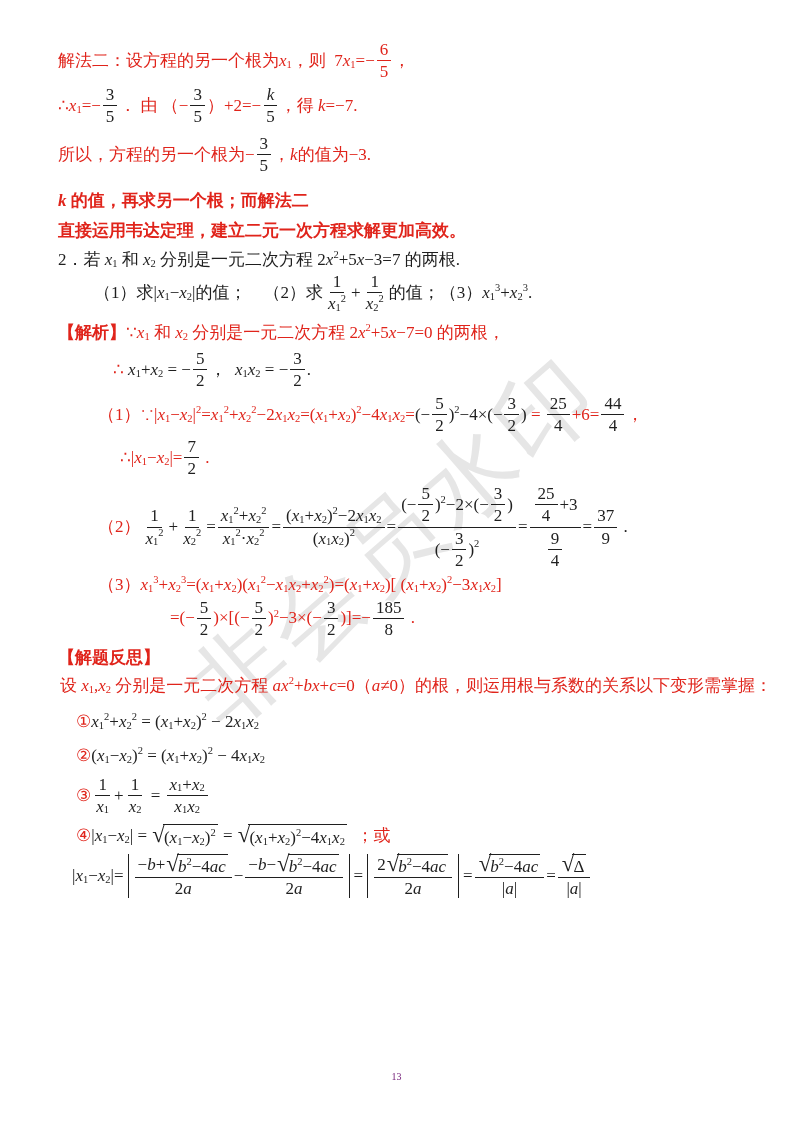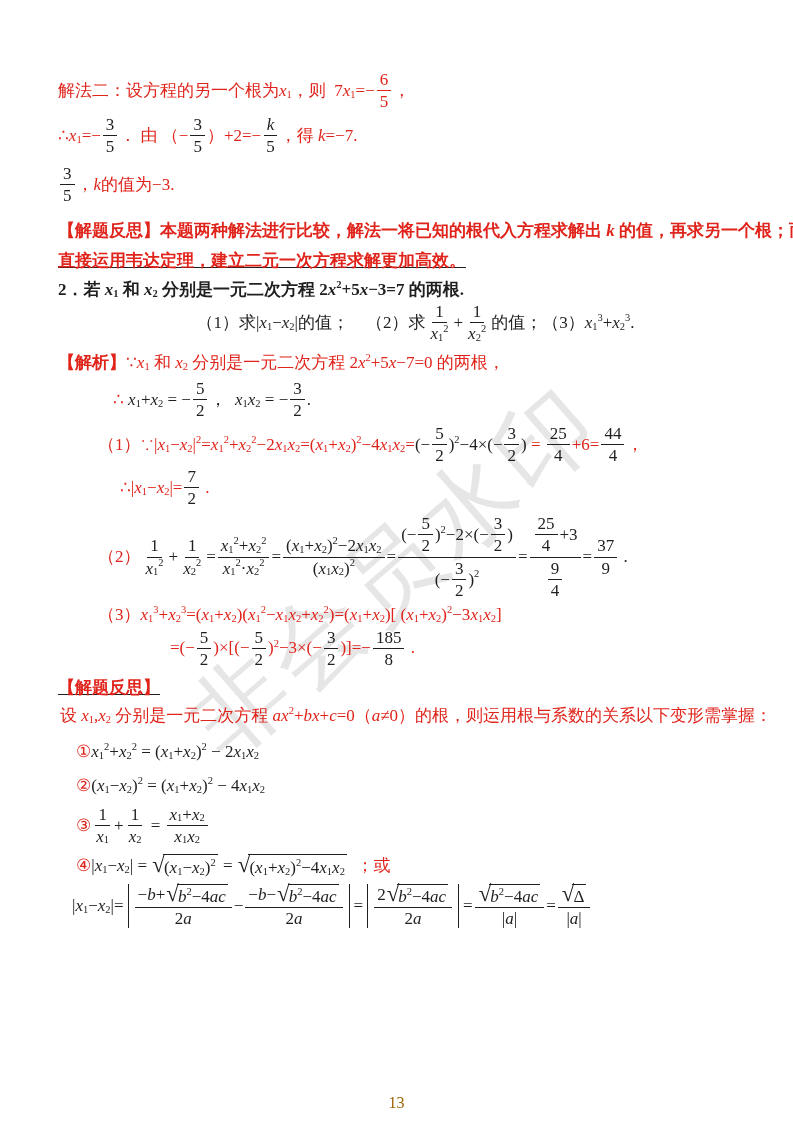--- a/index.html
+++ b/index.html
@@ -8,71 +8,72 @@
     font-family:"Liberation Serif","DejaVu Serif",serif; color:#1f1f1f;
   }
   .page { position:relative; width:793px; height:1122px; background:#fff; }
   .watermark {
     position:absolute; left:45px; top:478px; width:700px; text-align:center;
     font-size:95px; letter-spacing:6px; color:#e6e6e6; z-index:0;
     transform:rotate(-41deg); transform-origin:center;
     font-family:"DejaVu Sans","Liberation Sans",sans-serif;
     white-space:nowrap; user-select:none; pointer-events:none;
   }
-  .content { position:relative; z-index:1; padding:40px 56px 0 58px;margin-top:30px; }
+  .content { position:relative; z-index:1; padding:40px 56px 0 58px; }
   .ln { display:flex; align-items:center; font-size:17px; line-height:1.25; min-height:22px; }
   .seg { display:inline-flex; align-items:center; white-space:pre; }
   .red { color:#e0241b; }
   .blk { color:#1f1f1f; }
   .bold { font-weight:bold; }
   .tx { white-space:pre; }
   .var { font-style:italic; font-family:"Liberation Serif","DejaVu Serif",serif; }
   .sb { font-size:10.5px; transform:translateY(4px); white-space:pre; }
   .sp { font-size:10.5px; transform:translateY(-5px); white-space:pre; }
   .frac { display:inline-flex; flex-direction:column; align-items:center; margin:0 2px; line-height:1.12; }
   .frac .fn { border-bottom:1.2px solid currentColor; padding:0 3px 1px; display:inline-flex; align-items:center; justify-content:center; white-space:pre; }
   .frac .fd { padding:1px 3px 0; display:inline-flex; align-items:center; justify-content:center; white-space:pre; }
   .sqrt { display:inline-flex; align-items:center; margin:0 1px; }
   .sqrt .rg { font-size:1.35em; line-height:0.8; margin-right:-2px; transform:translateY(-1px); }
   .sqrt .rc { border-top:1.3px solid currentColor; display:inline-flex; align-items:center; padding:2px 2px 0 1px; white-space:pre; }
   .bar { align-self:stretch; width:0; border-left:1.3px solid currentColor; margin:0 4px; }
-  .footer { position:absolute; bottom:40px; left:0; right:0; text-align:center; font-size:16px; color:#a16207; z-index:1; }
+  .footer { position:absolute; bottom:40px; left:0; right:0; text-align:center; font-size:10px; color:#701a75; z-index:1; }
 </style>
 </head>
 <body>
 
 <div class="page">
   <div class="watermark">非会员水印</div>
   <div class="content" id="content">
       <div class="ln" style="margin-top: 0px; margin-left: 0px;">
         <span class="seg red"><span class="tx">解法二：设方程的另一个根为</span><span class="tx var">x</span><span class="sb">1</span><span class="tx">，则  7</span><span class="tx var">x</span><span class="sb">1</span><span class="tx">=−</span><span class="frac"><span class="fn"><span class="tx">6</span></span><span class="fd"><span class="tx">5</span></span></span><span class="tx">，</span></span>
       </div>
       <div class="ln" style="margin-top: 4px; margin-left: 0px;">
         <span class="seg red"><span class="tx">∴</span><span class="tx var">x</span><span class="sb">1</span><span class="tx">=−</span></span>
         <span class="seg blk"><span class="frac"><span class="fn"><span class="tx">3</span></span><span class="fd"><span class="tx">5</span></span></span></span>
         <span class="seg red"><span class="tx">． 由 （−</span></span>
         <span class="seg blk"><span class="frac"><span class="fn"><span class="tx">3</span></span><span class="fd"><span class="tx">5</span></span></span></span>
         <span class="seg red"><span class="tx">）+2=−</span></span>
         <span class="seg blk"><span class="frac"><span class="fn"><span class="tx var">k</span></span><span class="fd"><span class="tx">5</span></span></span></span>
         <span class="seg red"><span class="tx">，得 </span><span class="tx var">k</span><span class="tx">=−7.</span></span>
       </div>
       <div class="ln" style="margin-top: 8px; margin-left: 0px;">
+        <span class="seg red"><span class="tx">所以，方程的另一个根为−</span></span>
         <span class="seg blk"><span class="frac"><span class="fn"><span class="tx">3</span></span><span class="fd"><span class="tx">5</span></span></span></span>
         <span class="seg red"><span class="tx">，</span><span class="tx var">k</span><span class="tx">的值为−3.</span></span>
       </div>
       <div class="ln" style="margin-top: 14px; margin-left: 0px;">
-        <span class="seg red bold"><span class="tx">【解题反思】本题两种解法进行比较，解法一将已知的根代入方程求解出 </span><span class="tx var">k</span><span class="tx"> 的值，再求另一个根；而解法二</span></span>
+        <span class="seg red bold"><span class="tx var">k</span><span class="tx"> 的值，再求另一个根；而解法二</span></span>
       </div>
-      <div class="ln" style="margin-top: 8px; margin-left: 0px; text-decoration: underline;">
+      <div class="ln" style="margin-top: 8px; margin-left: 0px;">
         <span class="seg red bold"><span class="tx">直接运用韦达定理，建立二元一次方程求解更加高效。</span></span>
       </div>
-      <div class="ln" style="margin-top: 7px; margin-left: 0px; font-weight: bold;">
+      <div class="ln" style="margin-top: 7px; margin-left: 0px;">
         <span class="seg blk"><span class="tx">2．若 </span><span class="tx var">x</span><span class="sb">1</span><span class="tx"> 和 </span><span class="tx var">x</span><span class="sb">2</span><span class="tx"> 分别是一元二次方程 2</span><span class="tx var">x</span><span class="sp">2</span><span class="tx">+5</span><span class="tx var">x</span><span class="tx">−3=7 的两根.</span></span>
       </div>
-      <div class="ln" style="margin-top: 2px; margin-left: 36px; justify-content: center;">
+      <div class="ln" style="margin-top: 2px; margin-left: 36px;">
         <span class="seg blk"><span class="tx">（1）求|</span><span class="tx var">x</span><span class="sb">1</span><span class="tx">−</span><span class="tx var">x</span><span class="sb">2</span><span class="tx">|的值；    （2）求</span><span class="frac"><span class="fn"><span class="tx">1</span></span><span class="fd"><span class="tx var">x</span><span class="sb">1</span><span class="sp">2</span></span></span><span class="tx">+</span><span class="frac"><span class="fn"><span class="tx">1</span></span><span class="fd"><span class="tx var">x</span><span class="sb">2</span><span class="sp">2</span></span></span><span class="tx">的值；（3）</span><span class="tx var">x</span><span class="sb">1</span><span class="sp">3</span><span class="tx">+</span><span class="tx var">x</span><span class="sb">2</span><span class="sp">3</span><span class="tx">.</span></span>
       </div>
       <div class="ln" style="margin-top: 8px; margin-left: 0px;">
         <span class="seg red bold"><span class="tx">【解析】</span></span>
         <span class="seg red"><span class="tx">∵</span><span class="tx var">x</span><span class="sb">1</span><span class="tx"> 和 </span><span class="tx var">x</span><span class="sb">2</span><span class="tx"> 分别是一元二次方程 2</span><span class="tx var">x</span><span class="sp">2</span><span class="tx">+5</span><span class="tx var">x</span><span class="tx">−7=0 的两根，</span></span>
       </div>
       <div class="ln" style="margin-top: 6px; margin-left: 55px;">
         <span class="seg red"><span class="tx">∴ </span></span>
         <span class="seg blk"><span class="tx var">x</span><span class="sb">1</span><span class="tx">+</span><span class="tx var">x</span><span class="sb">2</span><span class="tx"> = −</span><span class="frac"><span class="fn"><span class="tx">5</span></span><span class="fd"><span class="tx">2</span></span></span><span class="tx">，  </span><span class="tx var">x</span><span class="sb">1</span><span class="tx var">x</span><span class="sb">2</span><span class="tx"> = −</span><span class="frac"><span class="fn"><span class="tx">3</span></span><span class="fd"><span class="tx">2</span></span></span><span class="tx">.</span></span>
       </div>
@@ -101,21 +102,21 @@
         <span class="seg red"><span class="tx">=(−</span></span>
         <span class="seg blk"><span class="frac"><span class="fn"><span class="tx">5</span></span><span class="fd"><span class="tx">2</span></span></span></span>
         <span class="seg red"><span class="tx">)×[(−</span></span>
         <span class="seg blk"><span class="frac"><span class="fn"><span class="tx">5</span></span><span class="fd"><span class="tx">2</span></span></span></span>
         <span class="seg red"><span class="tx">)</span><span class="sp">2</span><span class="tx">−3×(−</span></span>
         <span class="seg blk"><span class="frac"><span class="fn"><span class="tx">3</span></span><span class="fd"><span class="tx">2</span></span></span></span>
         <span class="seg red"><span class="tx">)]=−</span></span>
         <span class="seg blk"><span class="frac"><span class="fn"><span class="tx">185</span></span><span class="fd"><span class="tx">8</span></span></span></span>
         <span class="seg red"><span class="tx"> .</span></span>
       </div>
-      <div class="ln" style="margin-top: 8px; margin-left: 0px; text-decoration: underline;">
+      <div class="ln" style="margin-top: 8px; margin-left: 0px;">
         <span class="seg red bold"><span class="tx">【解题反思】</span></span>
       </div>
       <div class="ln" style="margin-top: 6px; margin-left: 2px;">
         <span class="seg red"><span class="tx">设 </span><span class="tx var">x</span><span class="sb">1</span><span class="tx">,</span><span class="tx var">x</span><span class="sb">2</span><span class="tx"> 分别是一元二次方程 </span><span class="tx var">a</span><span class="tx var">x</span><span class="sp">2</span><span class="tx">+</span><span class="tx var">b</span><span class="tx var">x</span><span class="tx">+</span><span class="tx var">c</span><span class="tx">=0（</span><span class="tx var">a</span><span class="tx">≠0）的根，则运用根与系数的关系以下变形需掌握：</span></span>
       </div>
       <div class="ln" style="margin-top: 14px; margin-left: 18px;">
         <span class="seg red"><span class="tx">①</span></span>
         <span class="seg blk"><span class="tx var">x</span><span class="sb">1</span><span class="sp">2</span><span class="tx">+</span><span class="tx var">x</span><span class="sb">2</span><span class="sp">2</span><span class="tx"> = (</span><span class="tx var">x</span><span class="sb">1</span><span class="tx">+</span><span class="tx var">x</span><span class="sb">2</span><span class="tx">)</span><span class="sp">2</span><span class="tx"> − 2</span><span class="tx var">x</span><span class="sb">1</span><span class="tx var">x</span><span class="sb">2</span></span>
       </div>
       <div class="ln" style="margin-top: 12px; margin-left: 18px;">

